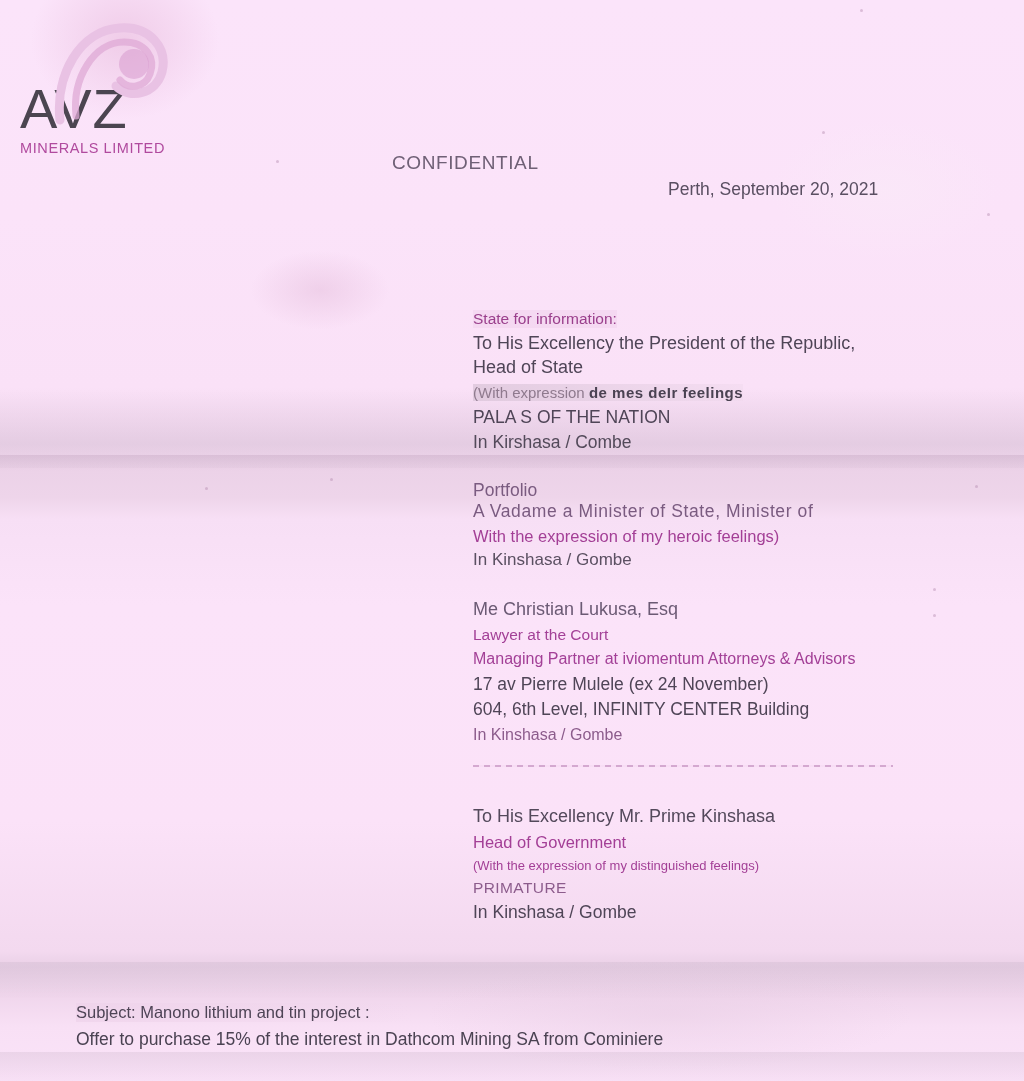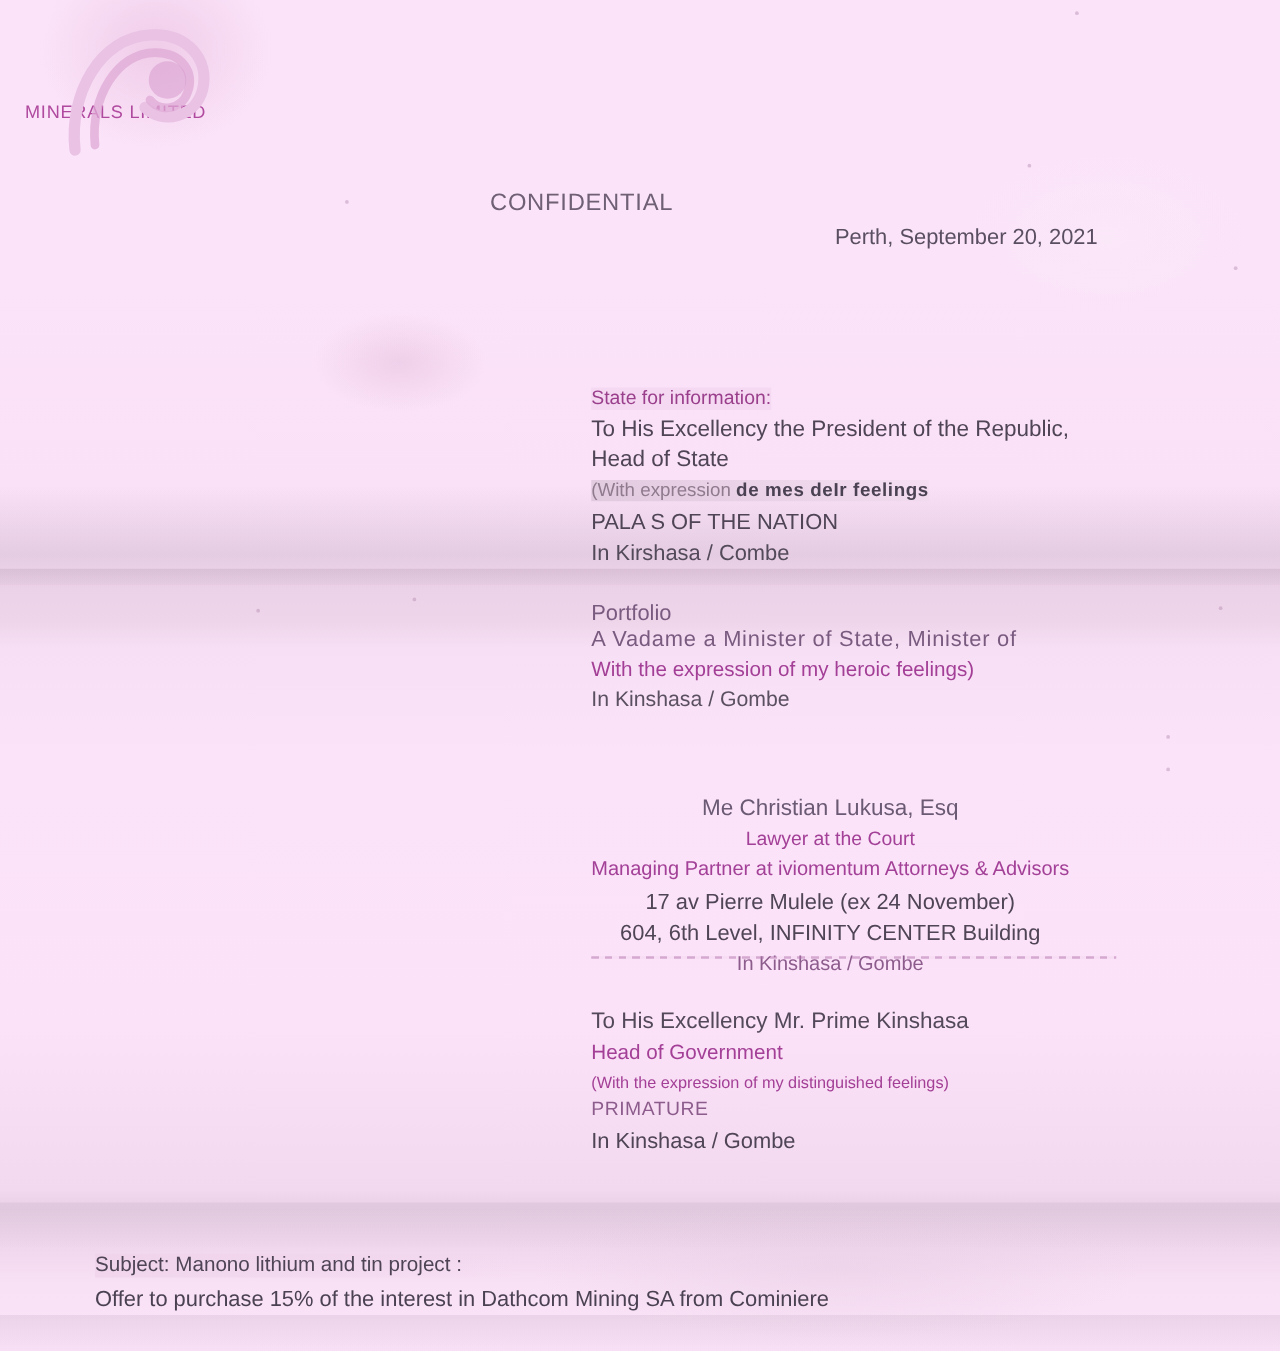--- a/index.html
+++ b/index.html
@@ -128,21 +128,21 @@
   #copy-for .l3 b { color: #4a4252; font-weight: 700; letter-spacing: .5px; }
   #copy-for .l4 { font-size: 17.5px; color: #4f4557; margin-top: 5px; }
   #copy-for .l5 { font-size: 17.5px; color: #534a5a; margin-top: 4px; }
 
   #madame { left: 473px; top: 477px; }
   #madame .l0 { font-size: 17.5px; color: #7a5b80; letter-spacing: .6px; }
   #madame .l1 { font-size: 17.5px; color: #7a5b80; margin-top: 3px; }
   #madame .l2 { font-size: 16.5px; color: #a33f96; margin-top: 5px; }
   #madame .l3 { font-size: 17px; color: #5b5062; margin-top: 4px; }
 
-  #lawyer { left: 473px; top: 636px; text-align: center; }
+  #lawyer { left: 473px; top: 599px; }
   #lawyer .l0 { font-size: 18px; color: #6b5a74; }
   #lawyer .l1 { font-size: 15.5px; color: #a34097; margin-top: 6px; }
   #lawyer .l2 { font-size: 16px; color: #a34097; margin-top: 6px; }
   #lawyer .l3 { font-size: 17.5px; color: #4f4557; margin-top: 6px; }
   #lawyer .l4 { font-size: 17.5px; color: #4f4557; margin-top: 4px; }
   #lawyer .l5 { font-size: 16px; color: #8c5c8c; margin-top: 6px; }
 
   #rule {
     position: absolute;
     left: 473px; top: 765px;
@@ -202,20 +202,21 @@
   <div class="speck" style="left:933px; top:588px;"></div>
   <div class="speck" style="left:933px; top:614px;"></div>
   <div class="speck" style="left:205px; top:487px;"></div>
 
   <div id="logo-block">
     <svg class="logo-mark" viewBox="0 0 120 110">
       <path d="M10,100 C5,55 30,10 70,8 C100,6 118,28 112,52 C106,74 80,80 66,66" fill="none" stroke="#e9c2e4" stroke-width="9" stroke-linecap="round"></path>
       <path d="M26,96 C22,58 44,22 74,22 C96,22 106,38 100,54 C95,68 78,70 70,60" fill="none" stroke="#dfa9d6" stroke-width="7" stroke-linecap="round" opacity=".75"></path>
       <circle cx="84" cy="44" r="15" fill="#d79ace" opacity=".55"></circle>
     </svg>
+    <div class="logo-word">AVZ</div>
     <div class="logo-sub">MINERALS LIMITED</div>
   </div>
 
   <div class="txt" id="confidential">CONFIDENTIAL</div>
   <div class="txt" id="place-date">Perth, September 20, 2021</div>
 
   <div class="addr" id="copy-for">
     <div class="line l0">State for information:</div>
     <div class="line l1">To His Excellency the President of the Republic,</div>
     <div class="line l2">Head of State</div>

